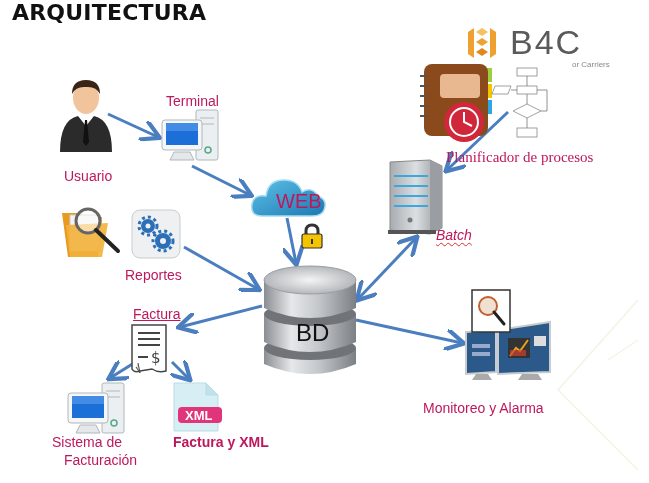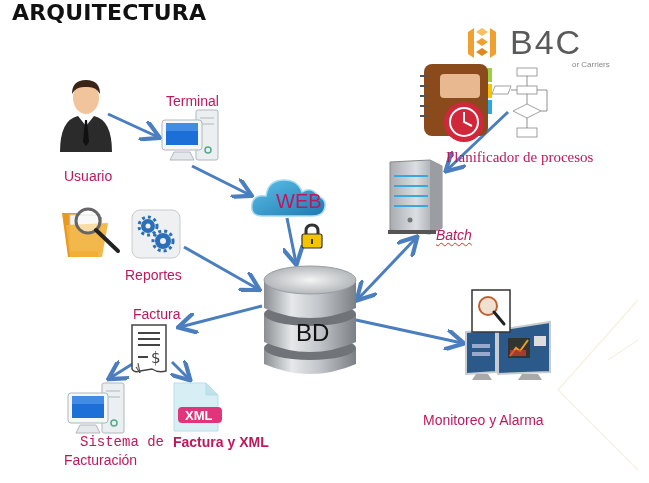--- a/index.html
+++ b/index.html
@@ -177,21 +177,21 @@
     <line x1="10" y1="20" x2="44" y2="20"></line>
     <line x1="10" y1="30" x2="44" y2="30"></line>
     <line x1="10" y1="40" x2="44" y2="40"></line>
     <line x1="10" y1="50" x2="44" y2="50"></line>
   </g>
   <circle cx="26" cy="64" r="2.5" fill="#777"></circle>
   <rect x="4" y="74" width="48" height="4" fill="#555"></rect>
 </svg>
 <div class="label spell" style="left:436px;top:227px;">Batch</div>
 
-<div class="label" style="left:133px;top:306px;">Factura</div>
+<div class="label" style="left:133px;top:306px;text-decoration:underline;">Factura</div>
 <svg width="42" height="52" style="left:128px;top:323px;">
   <path d="M4,2 L38,2 L38,48 Q30,50 24,46 L12,48 Q6,50 4,46Z" fill="#fff" stroke="#444" stroke-width="1.5"></path>
   <path d="M8,44 L12,50 L10,40" fill="#ddd" stroke="#444" stroke-width="1"></path>
   <g stroke="#444" stroke-width="2">
     <line x1="10" y1="10" x2="32" y2="10"></line>
     <line x1="10" y1="16" x2="32" y2="16"></line>
     <line x1="10" y1="22" x2="32" y2="22"></line>
     <line x1="10" y1="34" x2="20" y2="34"></line>
   </g>
   <text x="23" y="40" font-family="DejaVu Sans, sans-serif" font-size="15" fill="#444">$</text>
@@ -200,21 +200,21 @@
 <svg width="60" height="56" style="left:66px;top:381px;">
   <rect x="36" y="2" width="22" height="50" rx="2" fill="#eceff1" stroke="#b0b7bc"></rect>
   <line x1="40" y1="10" x2="54" y2="10" stroke="#b0b7bc"></line>
   <line x1="40" y1="16" x2="54" y2="16" stroke="#b0b7bc"></line>
   <circle cx="48" cy="42" r="3" fill="none" stroke="#5a8" stroke-width="1.5"></circle>
   <rect x="2" y="12" width="40" height="30" rx="3" fill="#f4f6f7" stroke="#b0b7bc"></rect>
   <rect x="6" y="15" width="32" height="22" fill="#1d6fd8"></rect>
   <rect x="6" y="15" width="32" height="8" fill="#5ba0f0" opacity="0.6"></rect>
   <path d="M14,44 L30,44 L34,52 L10,52Z" fill="#e4e8ea" stroke="#b0b7bc"></path>
 </svg>
-<div class="label" style="left:80px;top:434px;font-family:Liberation Mono, monospace;">Sistema de</div>
+<div class="label" style="left:52px;top:434px;">Sistema de</div>
 <div class="label" style="left:64px;top:452px;">Facturación</div>
 
 <svg width="52" height="52" style="left:172px;top:381px;">
   <path d="M2,2 L34,2 L46,14 L46,50 L2,50Z" fill="#d6eef4" stroke="#b8dde6"></path>
   <path d="M34,2 L34,14 L46,14" fill="#c0e2ea" stroke="#b8dde6"></path>
   <rect x="6" y="26" width="44" height="16" rx="4" fill="#e0357a"></rect>
   <text x="13" y="39" font-family="Liberation Sans, sans-serif" font-size="13" font-weight="bold" fill="#fff">XML</text>
 </svg>
 <div class="label" style="left:173px;top:434px;font-weight:bold;">Factura  y XML</div>
 
@@ -229,20 +229,20 @@
     <rect x="72" y="48" width="12" height="10" fill="#ddd"></rect>
     <rect x="10" y="56" width="18" height="4" fill="#9ac"></rect>
     <rect x="10" y="64" width="18" height="4" fill="#9ac"></rect>
     <path d="M14,86 L10,92 L30,92 L26,86Z" fill="#aaa"></path>
     <path d="M60,86 L56,92 L80,92 L76,86Z" fill="#aaa"></path>
   </g>
   <rect x="10" y="2" width="38" height="42" fill="#fff" stroke="#333" stroke-width="1.5"></rect>
   <circle cx="26" cy="18" r="9" fill="#f0e0d0" stroke="#c06030" stroke-width="2"></circle>
   <line x1="32" y1="24" x2="42" y2="36" stroke="#222" stroke-width="3" stroke-linecap="round"></line>
 </svg>
-<div class="label" style="left:423px;top:412px;">Monitoreo  y Alarma</div>
+<div class="label" style="left:423px;top:400px;">Monitoreo  y Alarma</div>
 
 <svg width="100" height="180" style="left:548px;top:300px;">
   <g fill="none" stroke="#f6f2e4" stroke-width="1.5">
     <polyline points="90,0 10,90 90,170"></polyline>
     <polyline points="60,60 90,40"></polyline>
   </g>
 </svg>
 
 </body></html>

